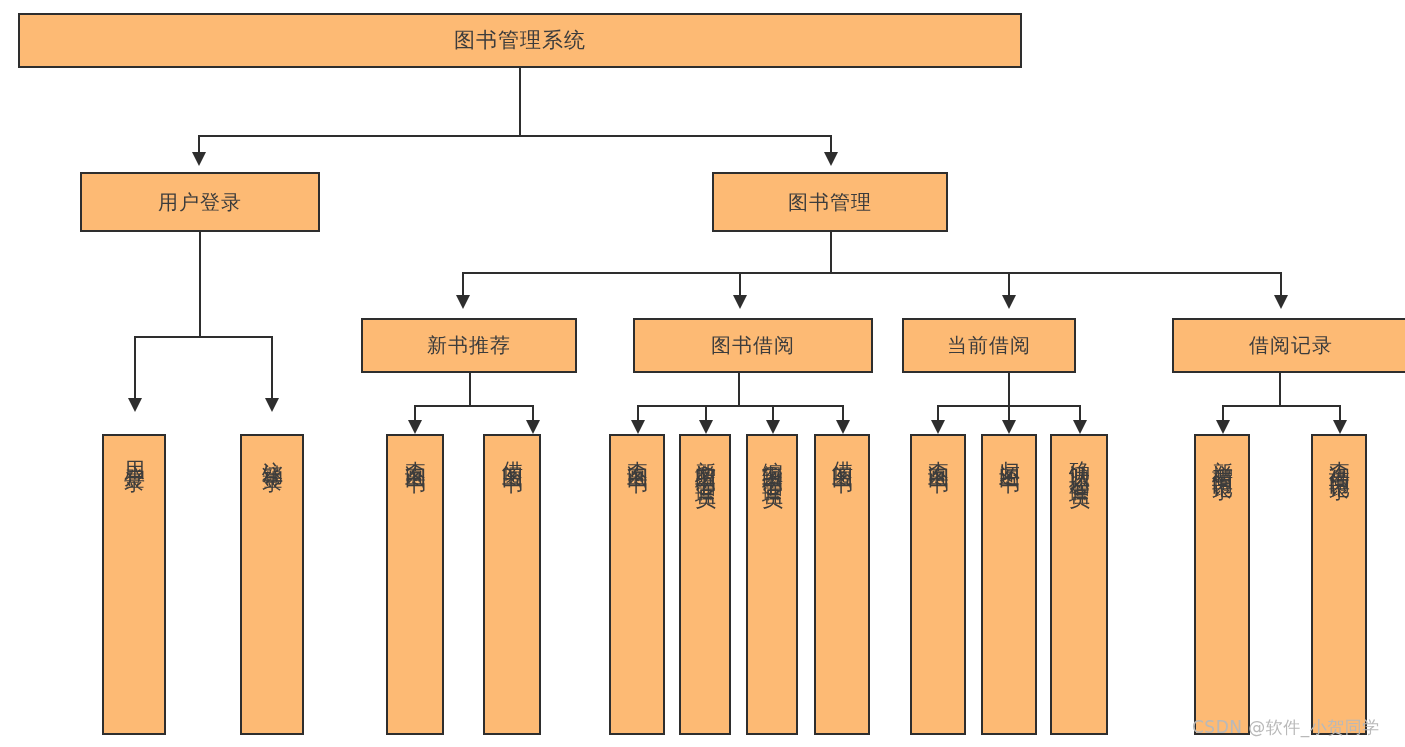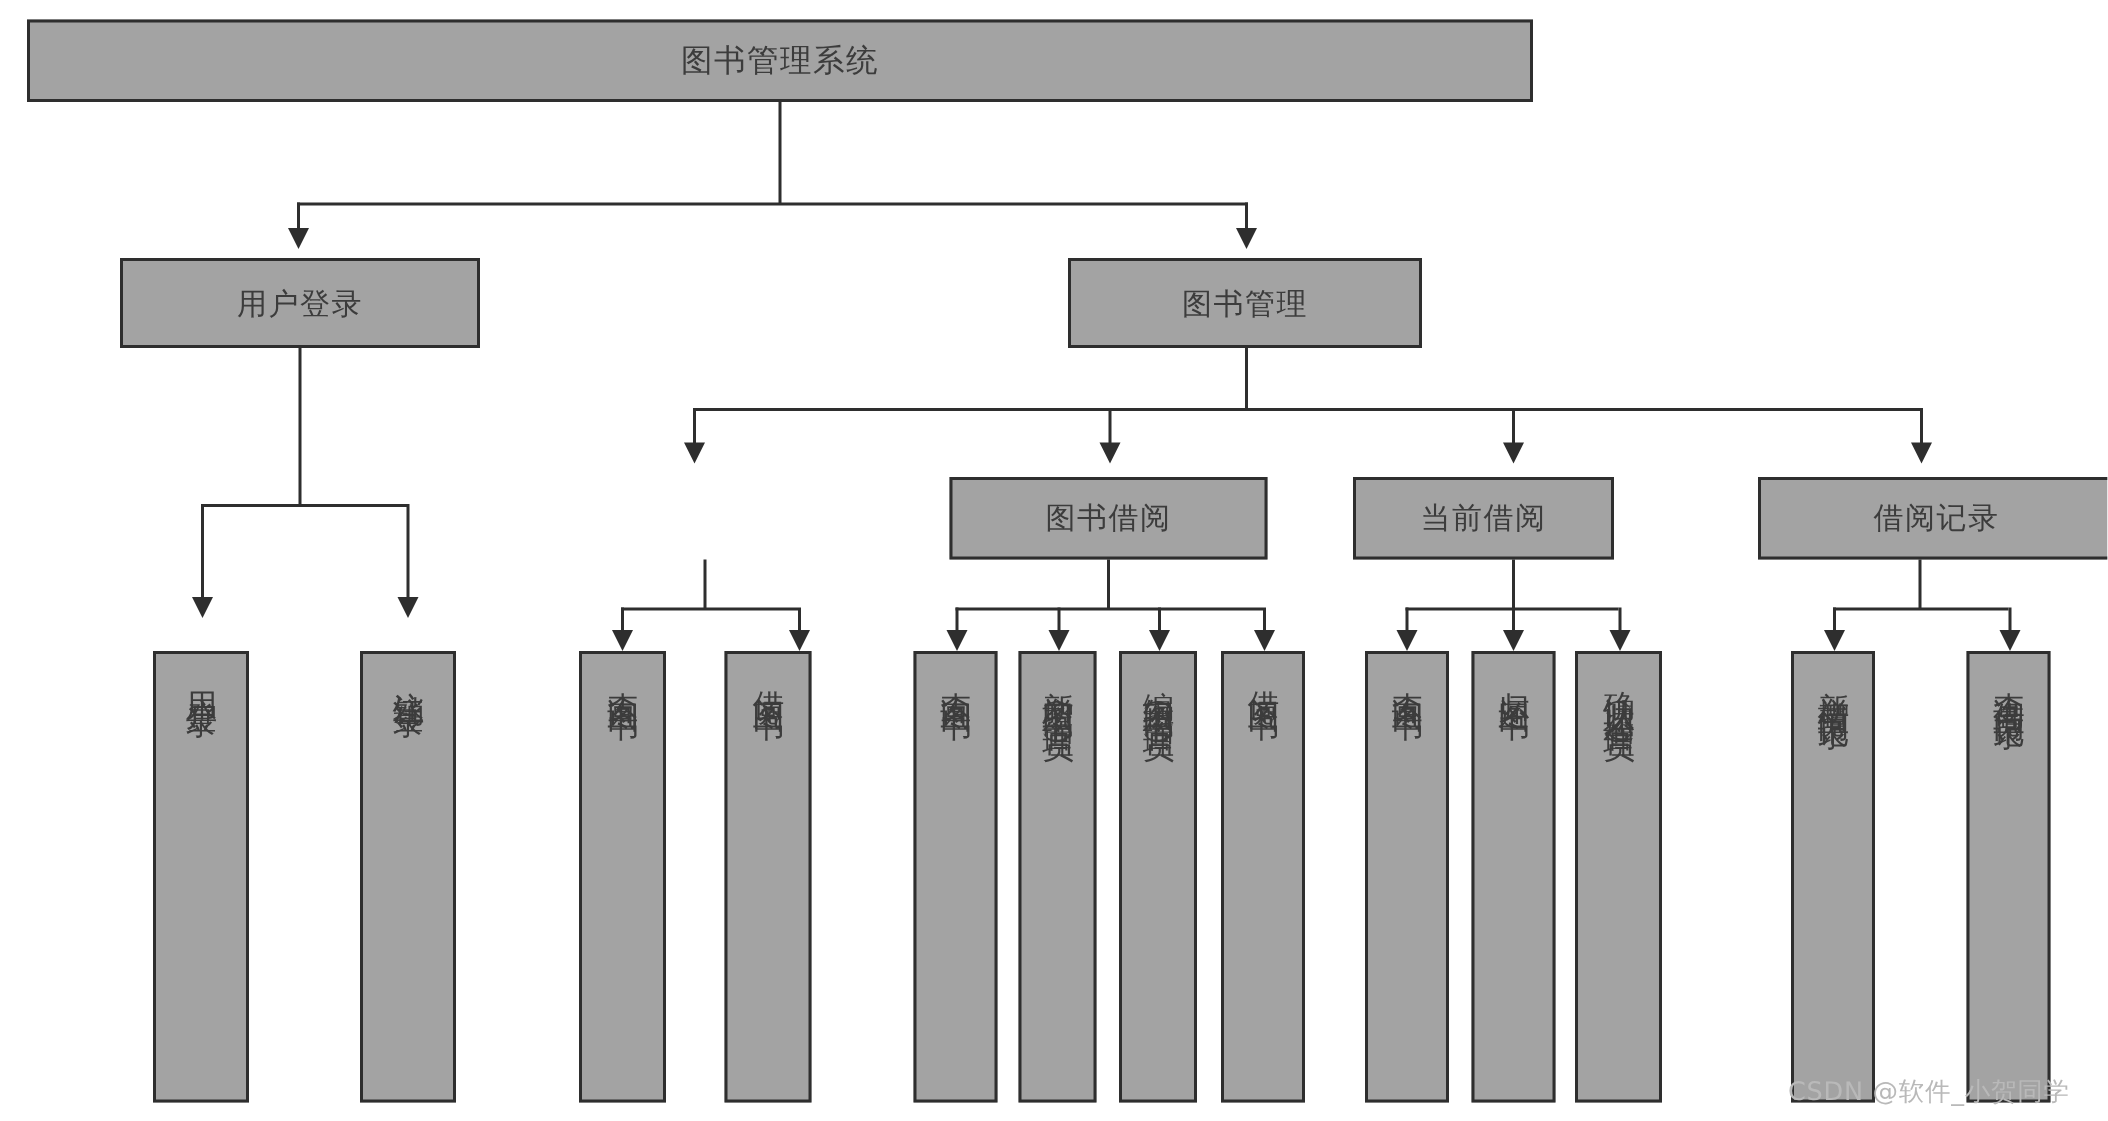--- a/index.html
+++ b/index.html
@@ -13,21 +13,21 @@
     width:1405px;
     height:747px;
     background:#ffffff;
     overflow:hidden;
   }
   
   .node{
     position:absolute;
     box-sizing:border-box;
     border:2px solid #2e2e2e;
-    background:#a3a3a3;
+    background:#fdba74;
     display:flex;
     align-items:center;
     justify-content:center;
     text-align:center;
   }
   .node .label{
     font-size:20px;
     line-height:1.05;
     color:#3c3c3c;
     letter-spacing:1px;
@@ -105,21 +105,24 @@
   <div class="edge h" style="left:462px;top:272px;width:818px;"></div>
   <div class="edge v" style="left:462px;top:272px;height:24px;"></div>
   <div class="arrow" style="left:456px;top:295px;"></div>
   <div class="edge v" style="left:739px;top:272px;height:24px;"></div>
   <div class="arrow" style="left:733px;top:295px;"></div>
   <div class="edge v" style="left:1008px;top:272px;height:24px;"></div>
   <div class="arrow" style="left:1002px;top:295px;"></div>
   <div class="edge v" style="left:1280px;top:272px;height:24px;"></div>
   <div class="arrow" style="left:1274px;top:295px;"></div>
 
-  <div class="node" style="left:633px;top:318px;width:212px;height:55px;">
+  <div class="node" style="left:361px;top:318px;width:216px;height:55px;">
+    <span class="label">新书推荐</span>
+  </div>
+  <div class="node" style="left:633px;top:318px;width:240px;height:55px;">
     <span class="label">图书借阅</span>
   </div>
   <div class="node" style="left:902px;top:318px;width:174px;height:55px;">
     <span class="label">当前借阅</span>
   </div>
   <div class="node" style="left:1172px;top:318px;width:238px;height:55px;">
     <span class="label">借阅记录</span>
   </div>
 
   <div class="edge v" style="left:469px;top:373px;height:33px;"></div>

